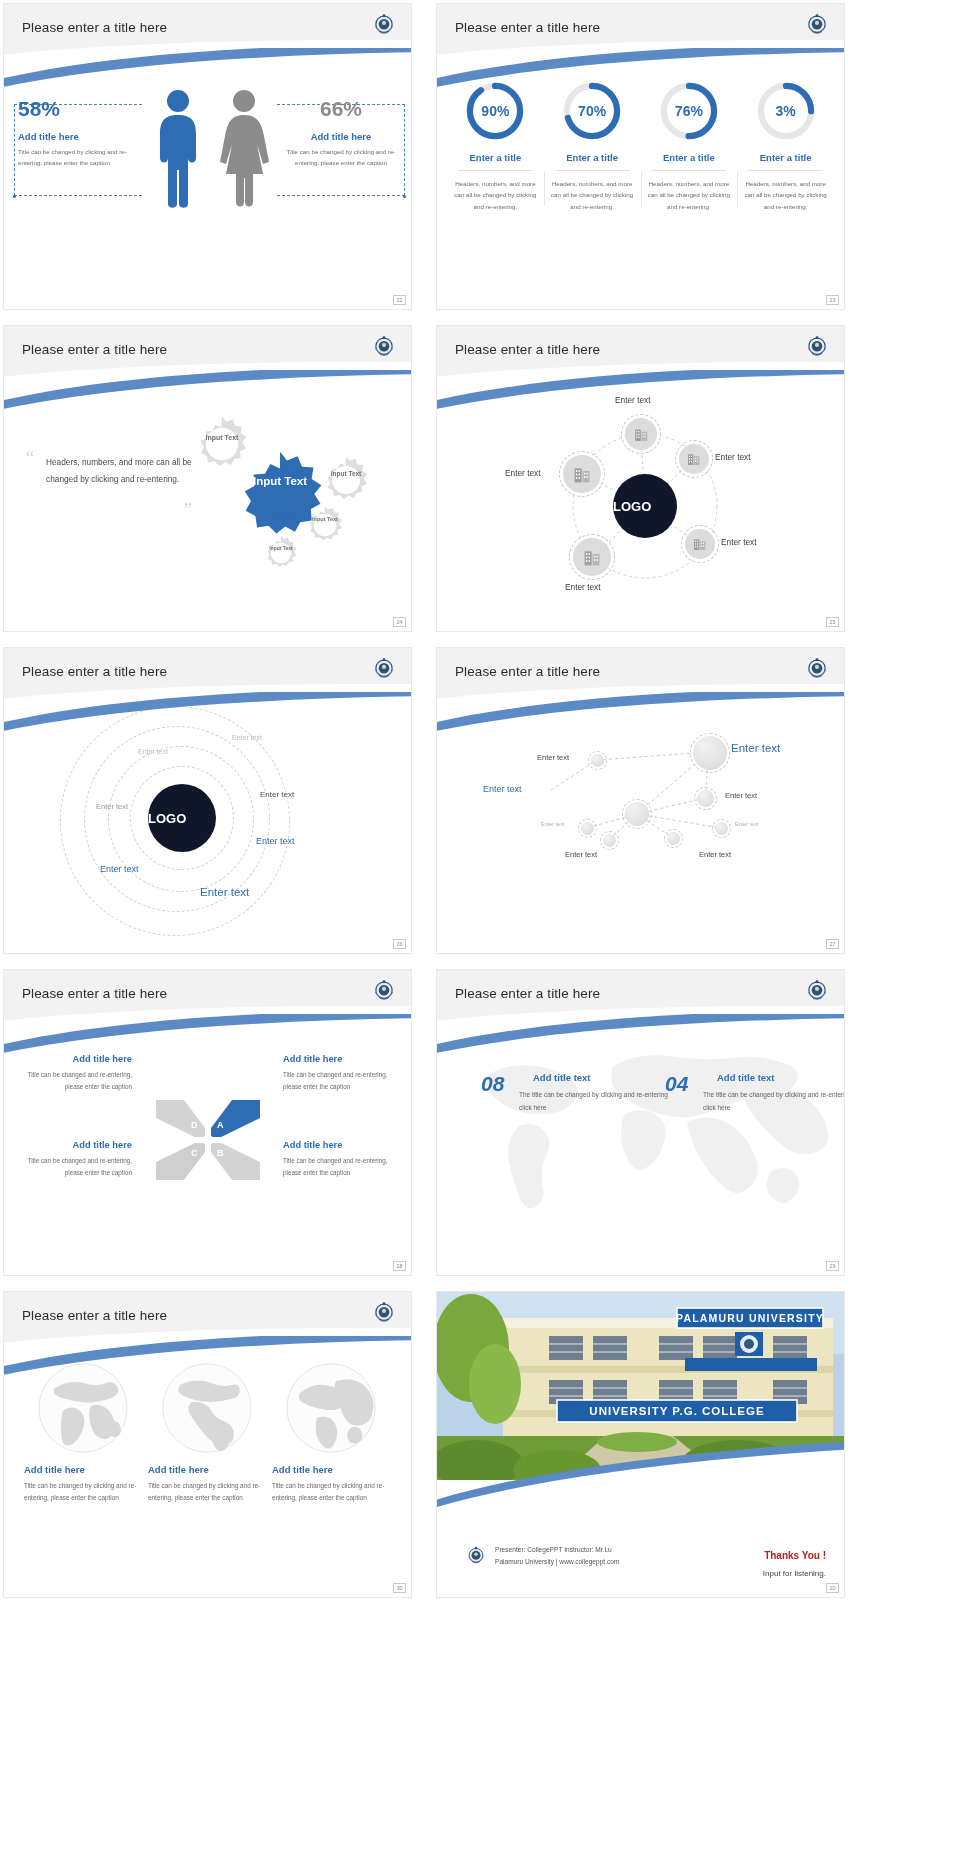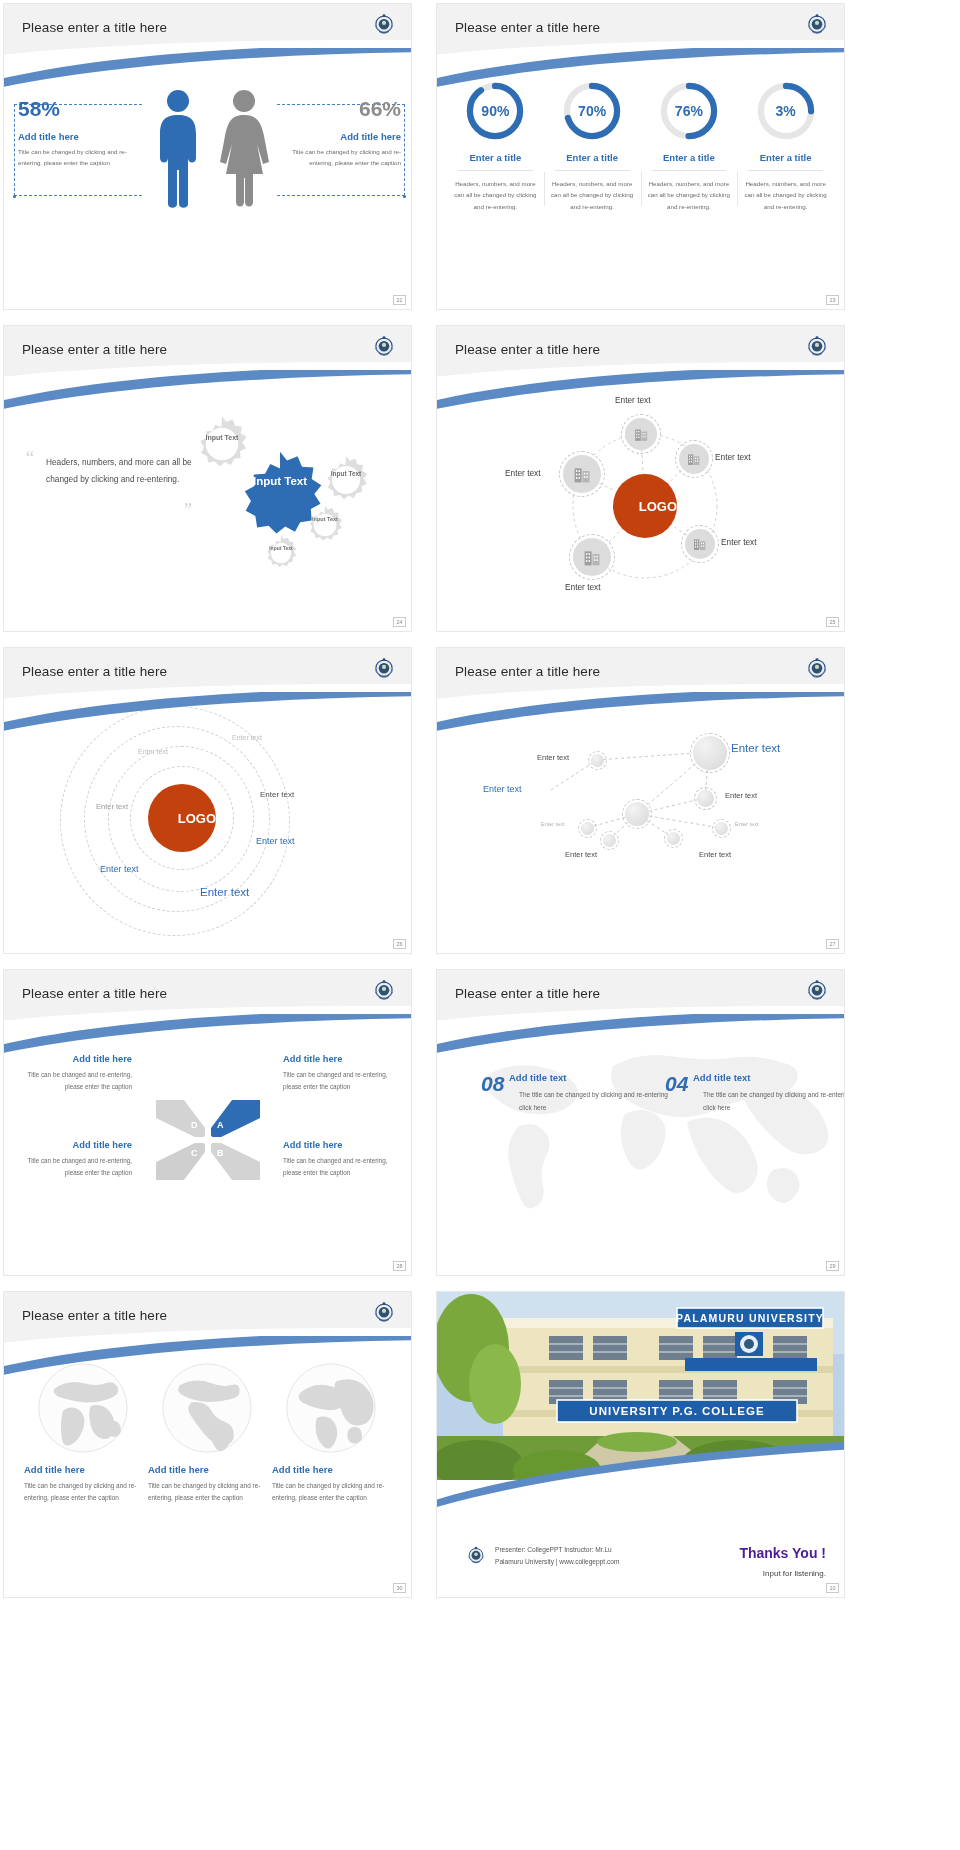--- a/index.html
+++ b/index.html
@@ -56,21 +56,21 @@
     border: 1px solid #c9c9c9; color: #8a8a8a;
     font-size: 5.5px; line-height: 9px; text-align: center;
     background: #fff; z-index: 7;
   }
   .body { position: absolute; top: 56px; left: 0; right: 0; bottom: 0; }
 
   
   .pp-wrap { position: absolute; inset: 0; }
   .pp-col { position: absolute; top: 38px; width: 120px; }
   .pp-col.left  { left: 14px; text-align: left; }
-  .pp-col.right { right: 10px; text-align: right; }
+  .pp-col.right { right: 10px; text-align: center; }
   .pp-pct { font-size: 21px; font-weight: bold; line-height: 1; }
   .pp-pct.blue { color: #2e6db4; }
   .pp-pct.gray { color: #8c8c8c; }
   .pp-h { font-size: 9.5px; font-weight: bold; color: #2e6db4; margin-top: 12px; }
   .pp-p { font-size: 6.2px; color: #6b6b6b; line-height: 1.75; margin-top: 5px; }
   .pp-bracket {
     position: absolute; top: 44px; width: 128px; height: 92px;
     border: 1px dashed #4a7fc1;
   }
   .pp-bracket.l { left: 10px; border-right: none; }
@@ -100,55 +100,55 @@
   .gear-lbl { position: absolute; color: #6e6e6e; text-align: center; font-weight: bold; line-height: 1.2; }
 
   
   .hub-lbl { position: absolute; font-size: 8.3px; color: #3d3d3d; white-space: nowrap; }
   .hub-node {
     position: absolute; border-radius: 50%; background: #dcdcdc;
     display: flex; align-items: center; justify-content: center;
     outline: 1px dashed #c4c4c4; outline-offset: 3px;
   }
   .hub-center {
-    position: absolute; border-radius: 50%; background: #c2410c;
-    display: flex; align-items: center; justify-content: flex-end;
+    position: absolute; border-radius: 50%; background: #0f172a;
+    display: flex; align-items: center; justify-content: flex-start;
     color: #fff; font-weight: bold;
   }
 
   
   .cc-ring { position: absolute; border: 1px dashed #cfcfcf; border-radius: 50%; }
   .cc-lbl { position: absolute; white-space: nowrap; }
 
   
   .nw-node { position: absolute; border-radius: 50%; background: radial-gradient(circle at 35% 30%, #f3f3f3, #d7d7d7); outline: 1px dashed #c8c8c8; outline-offset: 2px; }
   .nw-lbl { position: absolute; white-space: nowrap; }
 
   
   .xs-cell { position: absolute; width: 118px; }
   .xs-h { font-size: 9.3px; font-weight: bold; color: #2e6db4; }
   .xs-p { font-size: 6.3px; color: #6b6b6b; line-height: 1.85; margin-top: 5px; }
   .xs-letter { position: absolute; color: #fff; font-size: 9px; font-weight: bold; }
 
   
   .wm-item { position: absolute; top: 46px; }
   .wm-num { font-size: 21px; font-weight: bold; font-style: italic; color: #2e6db4; position: absolute; left: 0; top: 0; }
-  .wm-h { font-size: 9.5px; font-weight: bold; color: #2e6db4; margin-left: 28px; }
+  .wm-h { font-size: 9.5px; font-weight: bold; color: #2e6db4; margin-left: 52px; }
   .wm-p { font-size: 6.5px; color: #5f5f5f; line-height: 2; margin-left: 38px; margin-top: 5px; width: 150px; }
 
   
   .gl-col { position: absolute; top: 12px; width: 118px; }
   .gl-h { font-size: 9.5px; font-weight: bold; color: #2e6db4; margin-top: 8px; }
   .gl-p { font-size: 6.4px; color: #6b6b6b; line-height: 1.9; margin-top: 5px; }
 
   
   .fin { position: absolute; inset: 0; background: #fff; }
   .fin-photo { position: absolute; top: 0; left: 0; width: 100%; height: 188px; overflow: hidden; }
   .fin-wave { position: absolute; top: 150px; left: -20px; width: 460px; height: 70px; }
-  .fin-ty { position: absolute; right: 18px; bottom: 36px; font-size: 14px; font-weight: bold; color: #4c1d95; }
+  .fin-ty { position: absolute; right: 18px; bottom: 36px; font-size: 10px; font-weight: bold; color: #b91c1c; }
   .fin-ty2 { position: absolute; right: 18px; bottom: 19px; font-size: 8px; color: #444; }
   .fin-pres { position: absolute; left: 58px; bottom: 28px; font-size: 6.6px; color: #555; line-height: 1.9; }
   .fin-badge { position: absolute; left: 28px; bottom: 30px; width: 22px; height: 22px; }
 </style>
 </head>
 <body>
 
 <div class="grid">
 
   <div class="slide">

